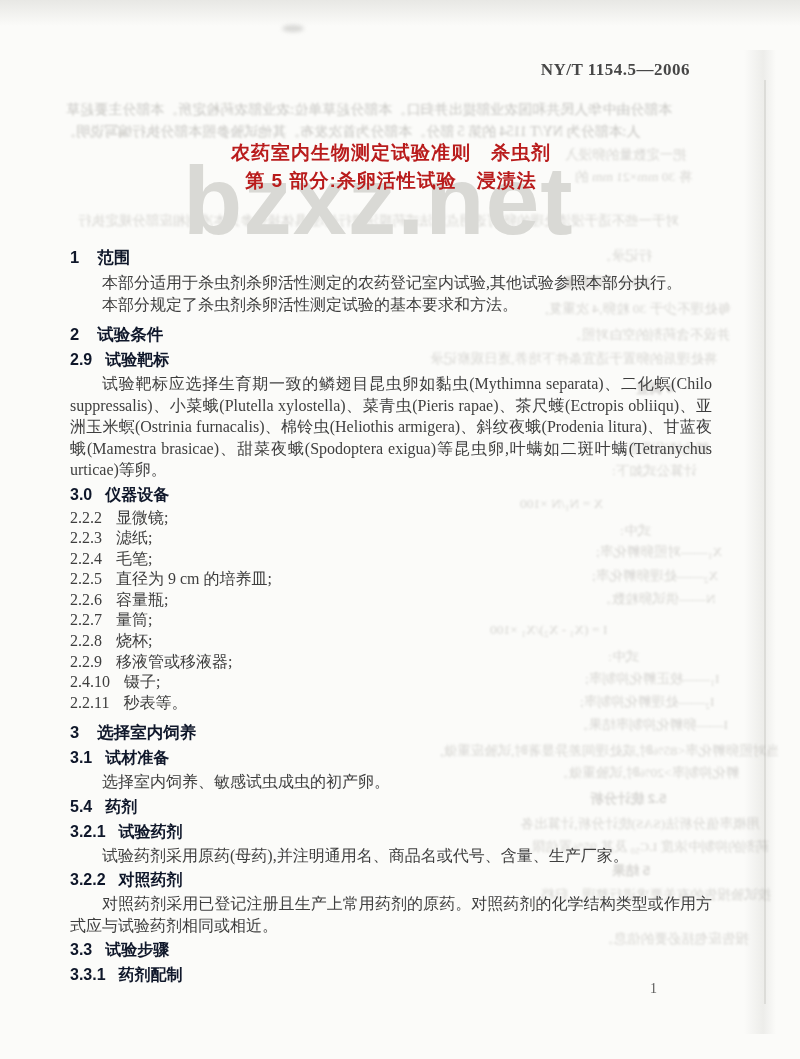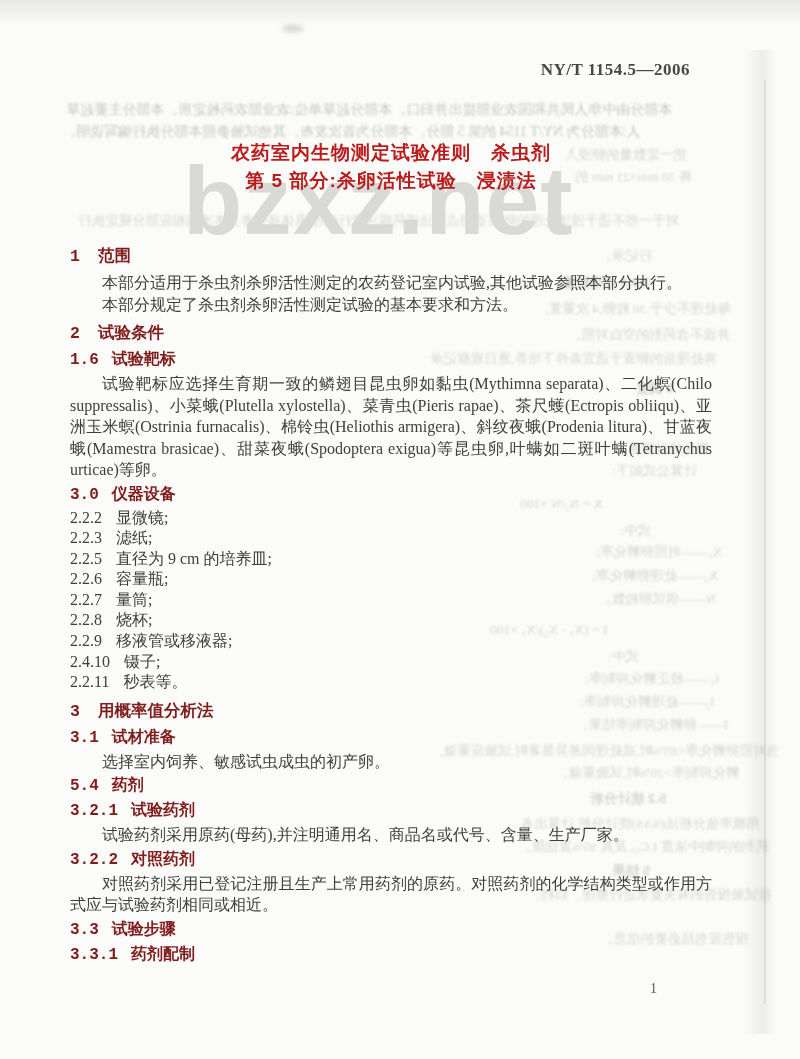--- a/index.html
+++ b/index.html
@@ -27,22 +27,22 @@
              font-size:97px;letter-spacing:1px;color:#d9d9d5;}
   
   .title{position:absolute;left:70px;top:139px;width:642px;z-index:3;text-align:center;
          font-family:"Liberation Sans","DejaVu Sans",sans-serif;font-weight:bold;
          font-size:19px;line-height:28px;letter-spacing:1px;color:#b91c1c;}
   
   .content{position:absolute;left:70px;top:238px;width:642px;z-index:2;
            font-size:16px;color:#3e3e3e;}
   .para{margin:0;text-indent:2em;text-align:justify;line-height:21.5px;}
   .lat{}
-  .hd{font-family:Liberation Mono, monospace;font-weight:bold;
-      color:#7f1d1d;line-height:22px;}
+  .hd{font-family:Liberation Sans, sans-serif;font-weight:bold;
+      color:#0f172a;line-height:22px;}
   .h1{margin:8px 0 4px;font-size:16.5px;}
   .h2,.h3{margin:3px 0 2px;font-size:16px;}
   .h1 .num{margin-right:18px;}
   .h2 .num,.h3 .num{margin-right:13px;}
   .item{line-height:20.6px;}
   .item .num{margin-right:14px;}
   .page-number{position:absolute;left:650px;top:981px;z-index:2;font-size:14px;color:#5a5a5a;}
 </style>
 </head>
 <body>
@@ -94,33 +94,34 @@
   <div class="title">
     <div>农药室内生物测定试验准则　杀虫剂</div>
     <div>第 5 部分:杀卵活性试验　浸渍法</div>
   </div>
 
   <div class="content" id="content">
       <div class="hd h1"><span class="num">1</span><span>范围</span></div>
       <p class="para"><span>本部分适用于杀虫剂杀卵活性测定的农药登记室内试验,其他试验参照本部分执行。</span></p>
       <p class="para"><span>本部分规定了杀虫剂杀卵活性测定试验的基本要求和方法。</span></p>
       <div class="hd h1"><span class="num">2</span><span>试验条件</span></div>
-      <div class="hd h2"><span class="num">1.6</span><span>试验靶标</span></div>
+      <div class="hd h2"><span class="num">2.9</span><span>试验靶标</span></div>
       <p class="para"><span>试验靶标应选择生育期一致的鳞翅目昆虫卵如黏虫(</span><span class="lat">Mythimna separata</span><span>)、二化螟(</span><span class="lat">Chilo suppressalis</span><span>)、小菜蛾(</span><span class="lat">Plutella xylostella</span><span>)、菜青虫(</span><span class="lat">Pieris rapae</span><span>)、茶尺蠖(</span><span class="lat">Ectropis obliiqu</span><span>)、亚洲玉米螟(</span><span class="lat">Ostrinia furnacalis</span><span>)、棉铃虫(</span><span class="lat">Heliothis armigera</span><span>)、斜纹夜蛾(</span><span class="lat">Prodenia litura</span><span>)、甘蓝夜蛾(</span><span class="lat">Mamestra brasicae</span><span>)、甜菜夜蛾(</span><span class="lat">Spodoptera exigua</span><span>)等昆虫卵,叶螨如二斑叶螨(</span><span class="lat">Tetranychus urticae</span><span>)等卵。</span></p>
       <div class="hd h2"><span class="num">3.0</span><span>仪器设备</span></div>
       <div class="item"><span class="num">2.2.2</span><span>显微镜;</span></div>
       <div class="item"><span class="num">2.2.3</span><span>滤纸;</span></div>
+      <div class="item"><span class="num">2.2.4</span><span>毛笔;</span></div>
       <div class="item"><span class="num">2.2.5</span><span>直径为 9 cm 的培养皿;</span></div>
       <div class="item"><span class="num">2.2.6</span><span>容量瓶;</span></div>
       <div class="item"><span class="num">2.2.7</span><span>量筒;</span></div>
       <div class="item"><span class="num">2.2.8</span><span>烧杯;</span></div>
       <div class="item"><span class="num">2.2.9</span><span>移液管或移液器;</span></div>
       <div class="item"><span class="num">2.4.10</span><span>镊子;</span></div>
       <div class="item"><span class="num">2.2.11</span><span>秒表等。</span></div>
-      <div class="hd h1"><span class="num">3</span><span>用概率值分析法</span></div>
+      <div class="hd h1"><span class="num">3</span><span>选择室内饲养</span></div>
       <div class="hd h2"><span class="num">3.1</span><span>试材准备</span></div>
       <p class="para"><span>选择室内饲养、敏感试虫成虫的初产卵。</span></p>
       <div class="hd h2"><span class="num">5.4</span><span>药剂</span></div>
       <div class="hd h3"><span class="num">3.2.1</span><span>试验药剂</span></div>
       <p class="para"><span>试验药剂采用原药(母药),并注明通用名、商品名或代号、含量、生产厂家。</span></p>
       <div class="hd h3"><span class="num">3.2.2</span><span>对照药剂</span></div>
       <p class="para"><span>对照药剂采用已登记注册且生产上常用药剂的原药。对照药剂的化学结构类型或作用方式应与试验药剂相同或相近。</span></p>
       <div class="hd h2"><span class="num">3.3</span><span>试验步骤</span></div>
       <div class="hd h3"><span class="num">3.3.1</span><span>药剂配制</span></div>
     </div>

